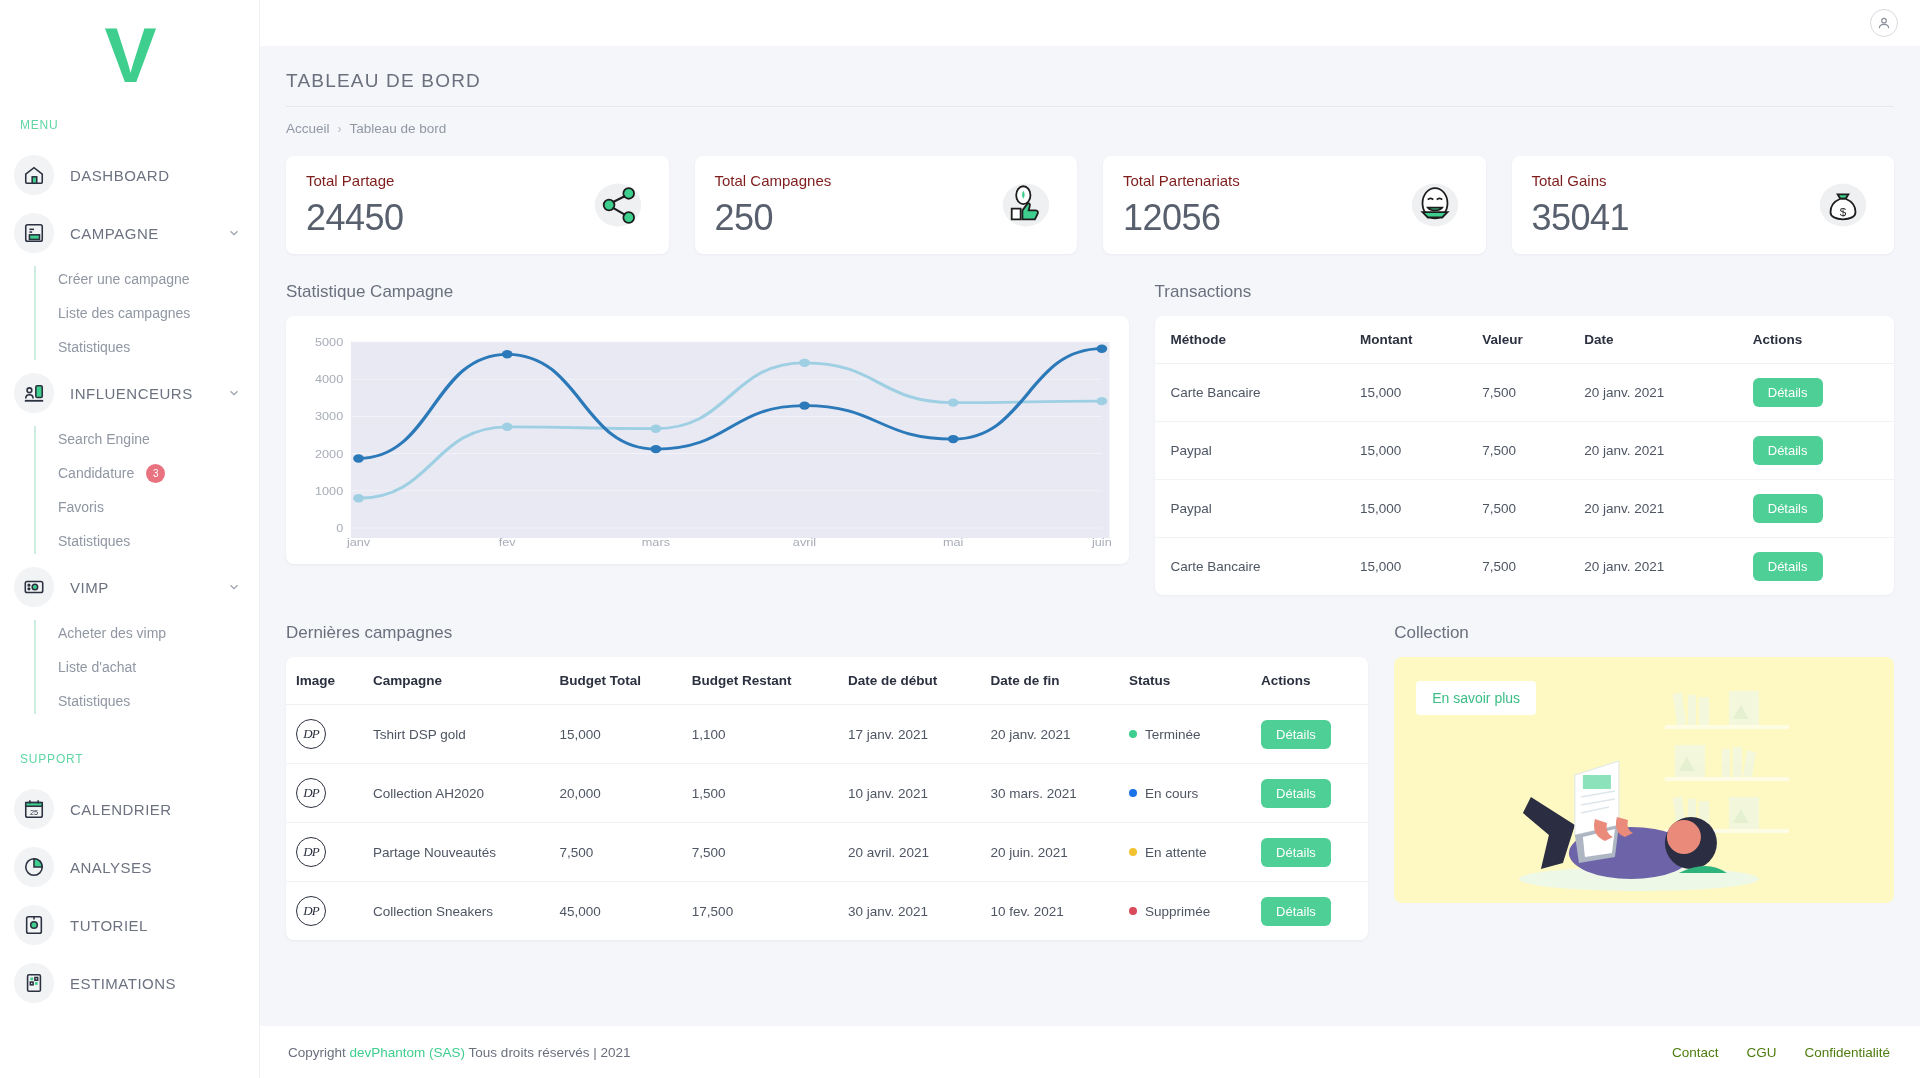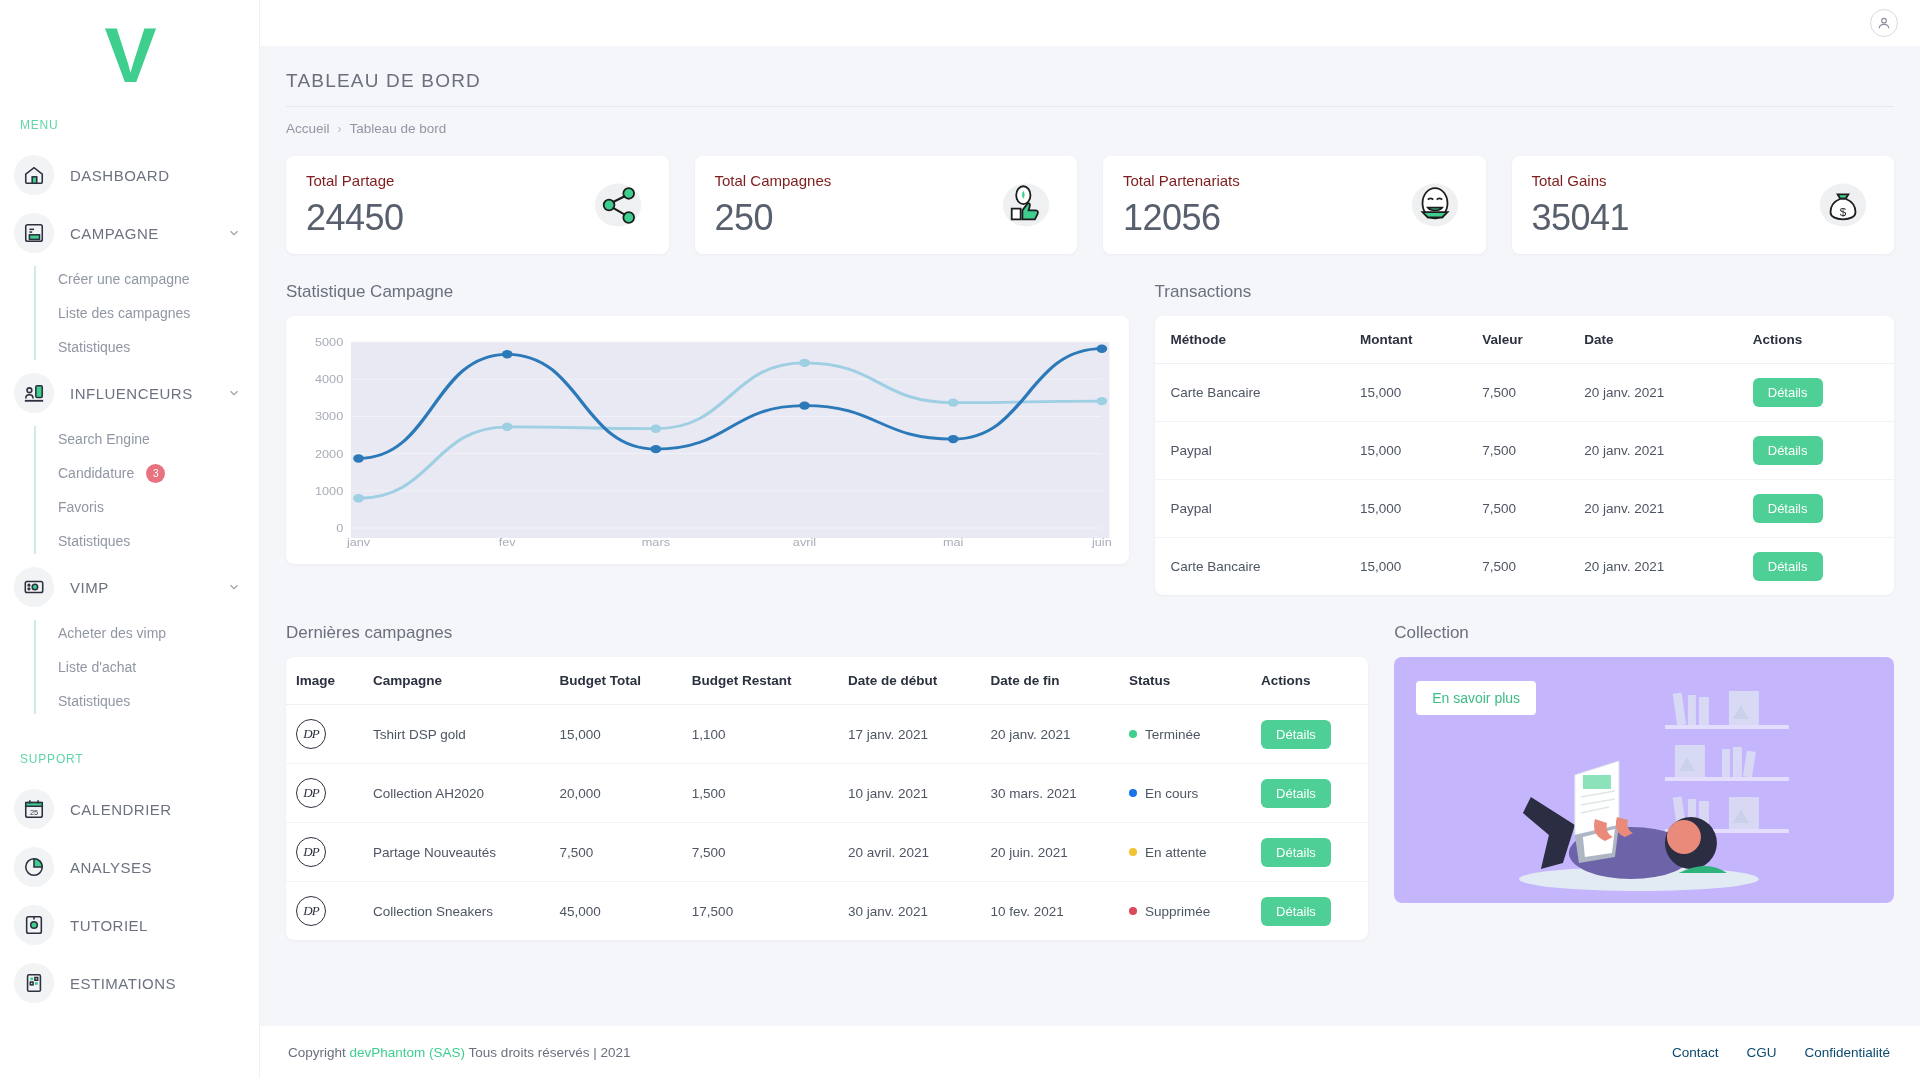--- a/index.html
+++ b/index.html
@@ -237,21 +237,21 @@
     color: #2c3140;
     letter-spacing: -1px;
   }
 
   
   .bottom-row { display: flex; gap: 26px; align-items: flex-start; }
   .bottom-left { width: 67.3%; }
   .bottom-right { flex: 1; }
 
   .learn-card {
-    background: #c4b5fd;
+    background: #fef9c3;
     border-radius: 8px;
     height: 246px;
     position: relative;
     overflow: hidden;
   }
   .learn-btn {
     position: absolute;
     left: 22px; top: 24px;
     background: #ffffff;
     color: #3bbd85;
@@ -269,21 +269,21 @@
     background: #ffffff;
     display: flex;
     align-items: center;
     justify-content: space-between;
     padding: 0 30px 0 28px;
     font-size: 13.5px;
     color: #6a707d;
     margin-top: auto;
   }
   .footer-links { display: flex; gap: 28px; }
-  .footer-links span { cursor: pointer; color: #0c4a6e; }
+  .footer-links span { cursor: pointer; color: #4d7c0f; }
   .brand-green { color: #3ecf8e; }
 </style>
 </head>
 <body>
 
 <div class="app">
 
   <aside class="sidebar">
     <div class="logo-wrap">
       <div class="logo-v">V</div>

